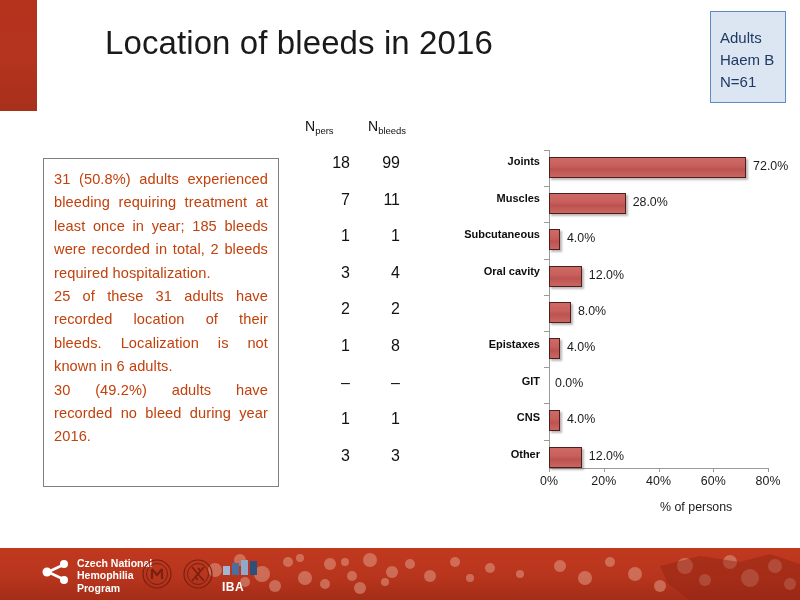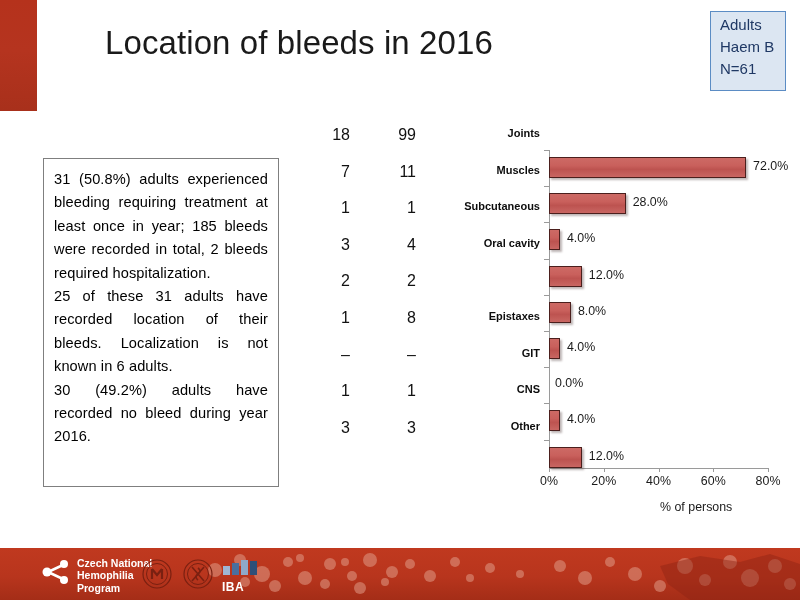--- a/index.html
+++ b/index.html
@@ -39,25 +39,25 @@
     letter-spacing: 0.1px;
     white-space: nowrap;
   }
 
   
   #cohort-badge {
     position: absolute;
     left: 710px;
     top: 11px;
     width: 76px;
-    height: 80px;
+    height: 92px;
     background: #dce6f2;
     border: 1.5px solid #5b8cc4;
     box-sizing: border-box;
-    padding: 2px 0 0 9px;
+    padding: 15px 0 0 9px;
     color: #1f3864;
     font-size: 15px;
     line-height: 22px;
   }
   #cohort-badge div { white-space: nowrap; }
 
   
   #narrative-box {
     position: absolute;
     left: 43px;
@@ -65,21 +65,21 @@
     width: 236px;
     height: 329px;
     border: 1px solid #7f7f7f;
     box-sizing: border-box;
     padding: 9px 10px 0 10px;
     background: #ffffff;
   }
   .para {
     font-size: 14.6px;
     line-height: 23.4px;
-    color: #000000;
+    color: #c2410c;
     text-align: justify;
     margin: 0;
     letter-spacing: 0.1px;
   }
   .para.last { text-align: justify; }
   .para.last::after { content: ""; display: inline-block; width: 100%; }
 
   
   #data-table {
     position: absolute;
@@ -111,21 +111,21 @@
     height: 36.6px;
   }
   .cell-npers, .cell-nbleeds {
     position: absolute;
     font-size: 16px;
     color: #111;
     text-align: right;
     top: 8px;
   }
   .cell-npers  { left: 0px;  width: 54px; }
-  .cell-nbleeds{ left: 74px; width: 46px; }
+  .cell-nbleeds{ left: 58px; width: 46px; }
   .cell-label {
     position: absolute;
     left: 108px;
     width: 136px;
     top: 9px;
     font-size: 11px;
     font-weight: bold;
     color: #0d0d0d;
     text-align: right;
     white-space: nowrap;
@@ -277,20 +277,24 @@
   <div>N=61</div>
 </div>
 
 <div id="narrative-box">
   <p class="para">31 (50.8%) adults experienced bleeding requiring treatment at least once in year; 185 bleeds were recorded in total, 2 bleeds required hospitalization.</p>
   <p class="para">25 of these 31 adults have recorded location of their bleeds. Localization is not known in 6 adults.</p>
   <p class="para last">30 (49.2%) adults have recorded no bleed during year 2016.</p>
 </div>
 
 <div id="data-table">
+  <div id="table-head">
+    <span class="col-head" id="head-npers"><span>N</span><sub>pers</sub></span>
+    <span class="col-head" id="head-nbleeds"><span>N</span><sub>bleeds</sub></span>
+  </div>
   <div id="table-body">
       <div class="trow">
         <span class="cell-npers">18</span>
         <span class="cell-nbleeds">99</span>
         <span class="cell-label">Joints</span>
       </div>
       <div class="trow">
         <span class="cell-npers">7</span>
         <span class="cell-nbleeds">11</span>
         <span class="cell-label">Muscles</span>

